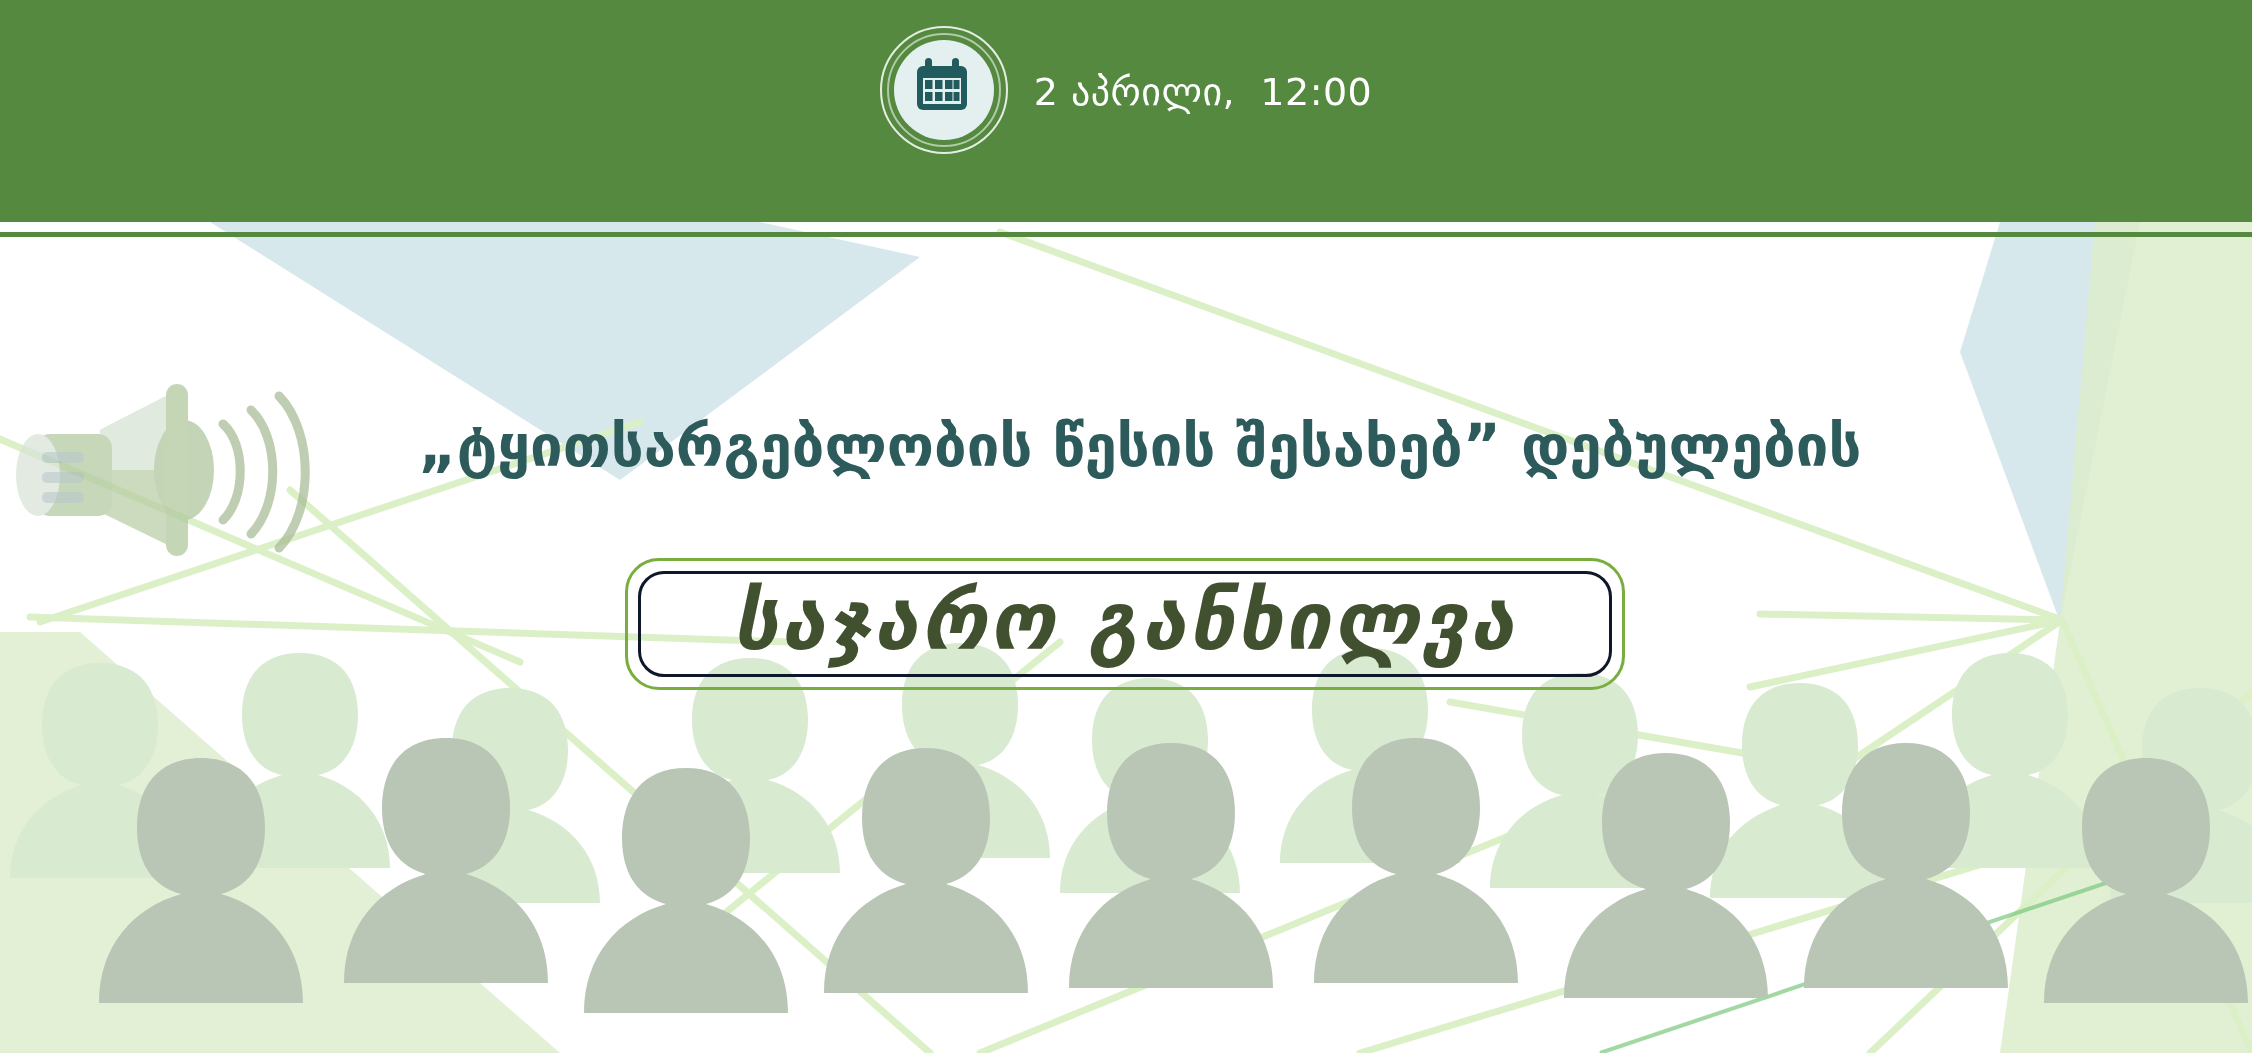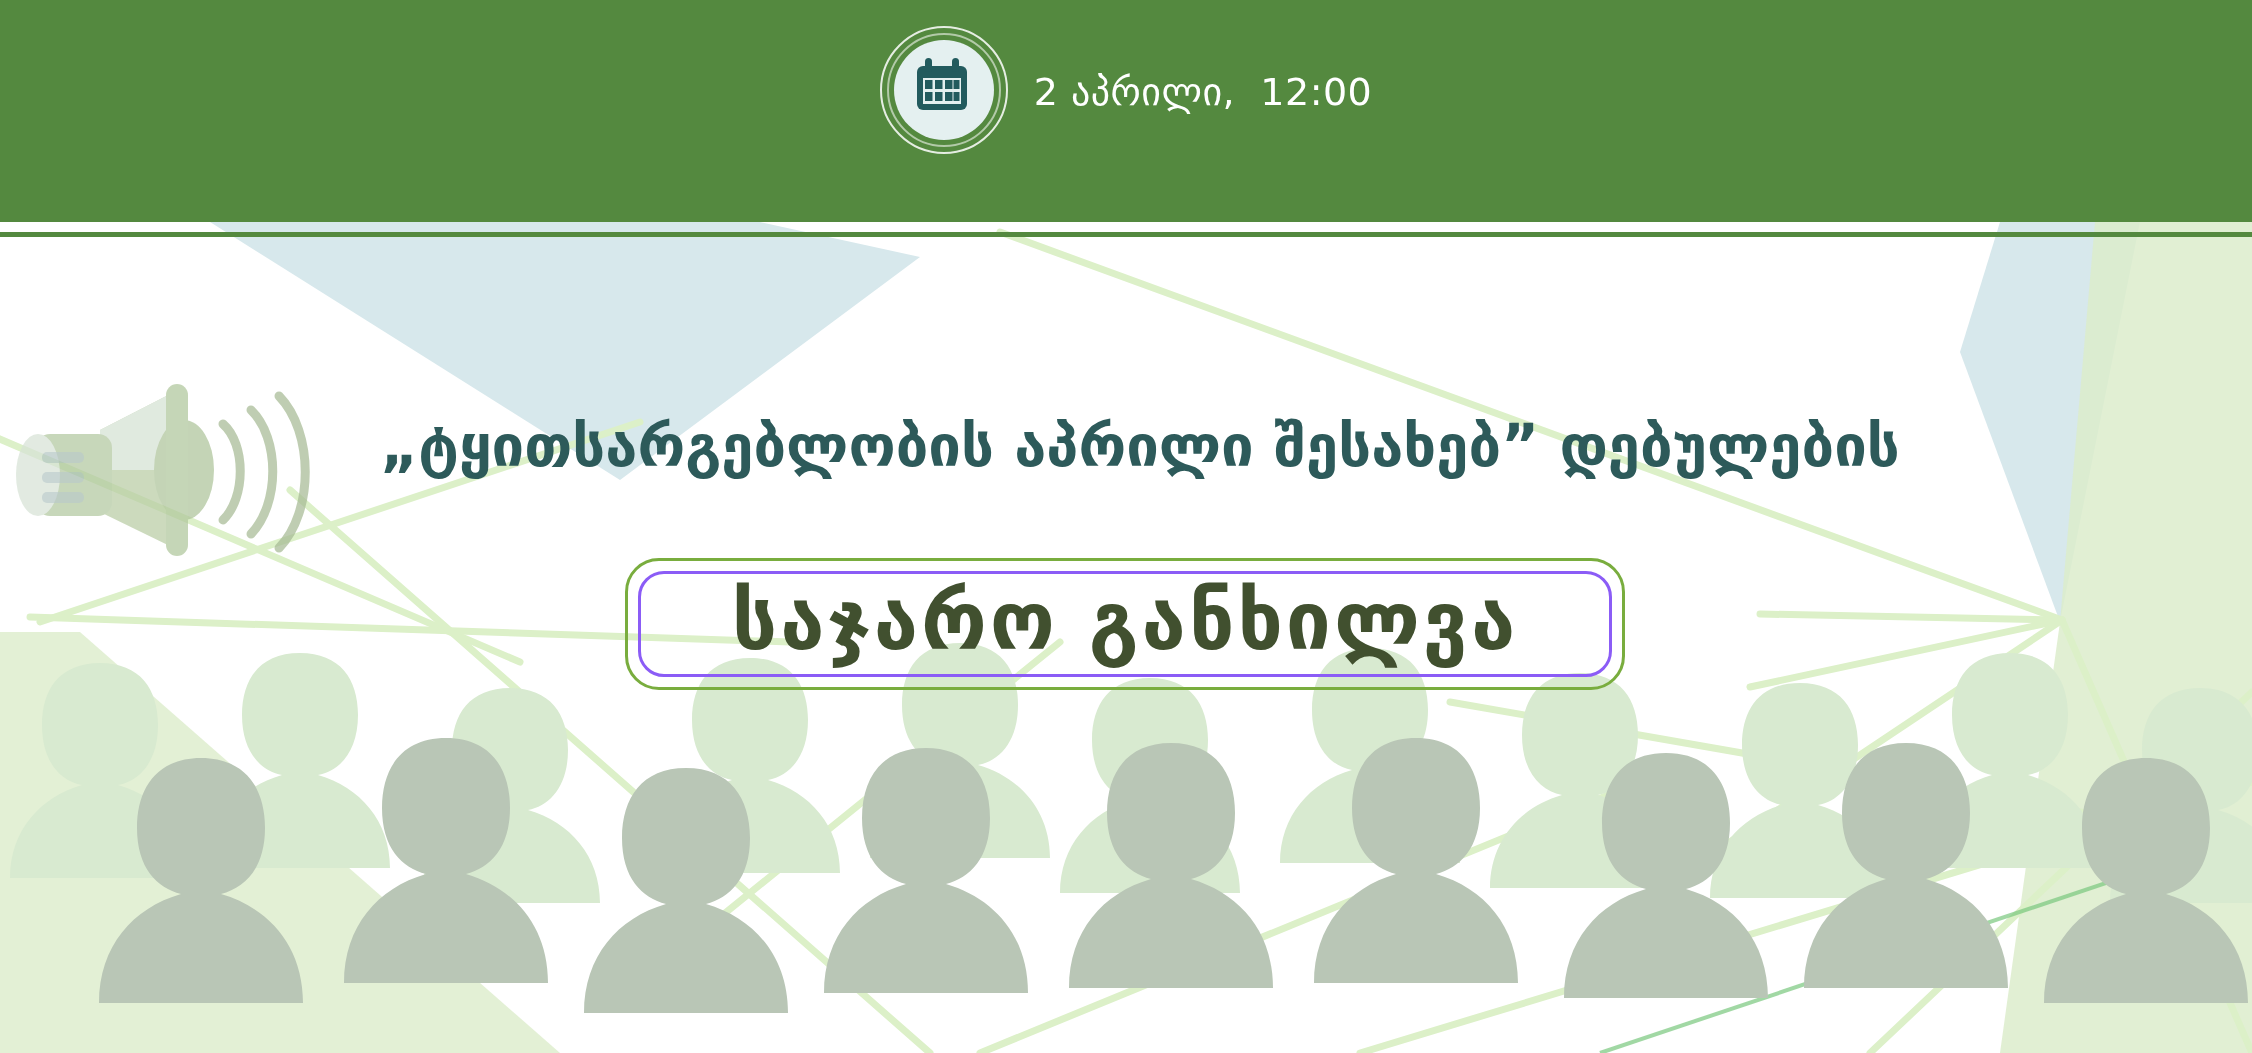--- a/index.html
+++ b/index.html
@@ -114,26 +114,27 @@
     width:1000px; height:132px;
     border:3px solid #79ad3e;
     border-radius:34px;
     z-index:20;
     box-sizing:border-box;
   }
   #highlight-box-inner{
     position:absolute;
     left:10px; top:10px;
     right:10px; bottom:10px;
-    border:3px solid #8b5cf6;
+    border:3px solid #0f172a;
     border-radius:26px;
     box-sizing:border-box;
     display:flex;
     align-items:center;
     justify-content:center;
+    font-style:italic;
   }
   #highlight-text{
     color:#41502f;
     font-size:80px;
     font-weight:bold;
     letter-spacing:3px;
     line-height:1;
     white-space:nowrap;
     position:relative;
     top:-2px;
@@ -279,21 +280,21 @@
 
         <g fill="none" stroke="#a7bb95" stroke-linecap="round">
           <path d="M215,52 C238,72 238,126 215,148" stroke-width="9"></path>
           <path d="M243,38 C272,66 272,132 243,162" stroke-width="9"></path>
           <path d="M271,24 C306,60 306,140 271,176" stroke-width="9"></path>
         </g>
       </g>
     </svg>
   </div>
 
-  <div id="headline">„ტყითსარგებლობის აპრილი შესახებ” დებულების</div>
+  <div id="headline">„ტყითსარგებლობის წესის შესახებ” დებულების</div>
 
   <div id="highlight-box">
     <div id="highlight-box-inner">
       <span id="highlight-text">საჯარო განხილვა</span>
     </div>
   </div>
 
   <div id="header-bar">
     <div id="header-inner">
       <div id="calendar-badge">

